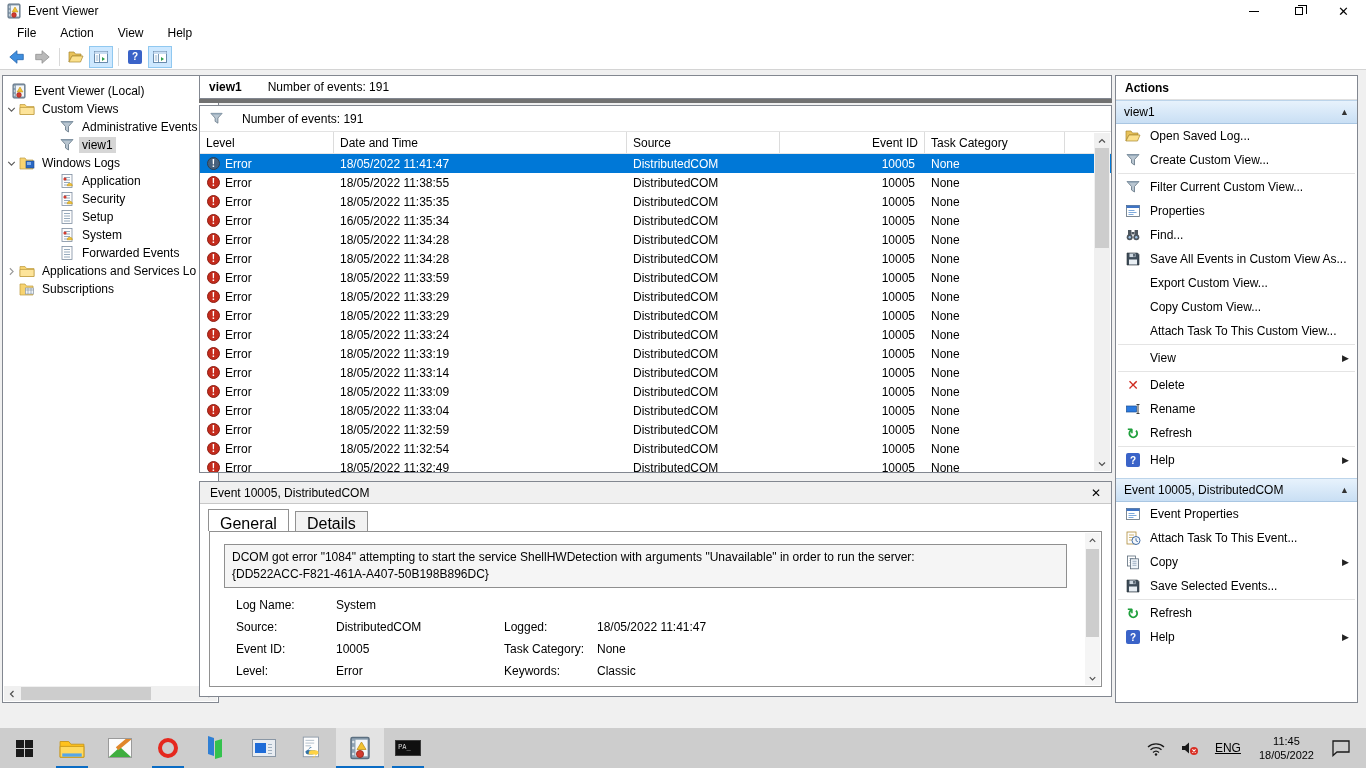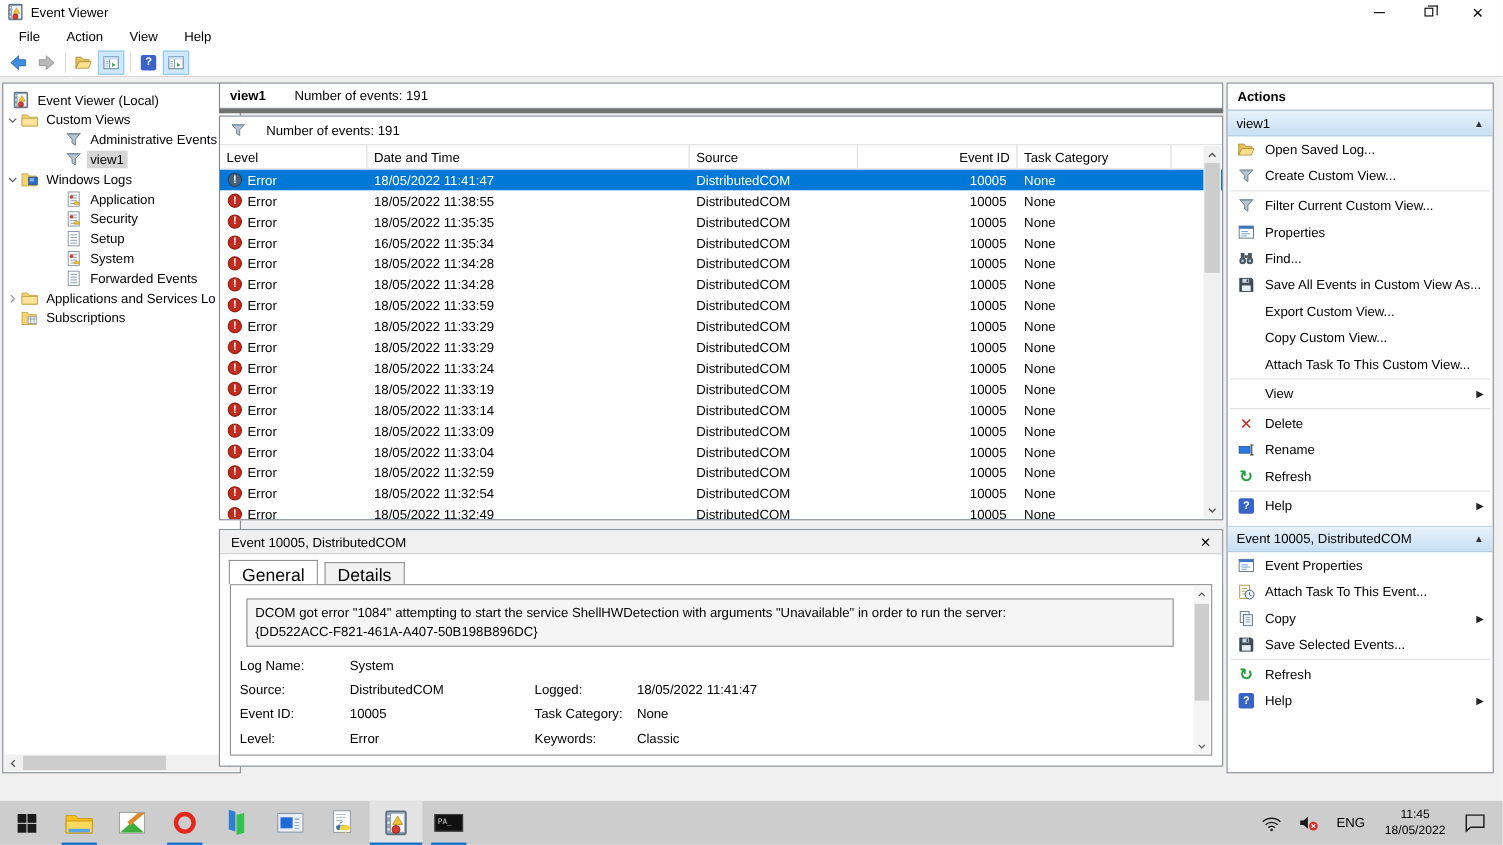--- a/index.html
+++ b/index.html
@@ -74,21 +74,21 @@
 
   
   .detail-pane { margin-top:8px; height:216px; background:#fff; border:1px solid #828790; display:flex; flex-direction:column; }
   .detail-head { height:22px; background:#f0f0f0; display:flex; align-items:center; padding:0 10px; border-bottom:1px solid #c8c8c8; }
   .detail-head .x { margin-left:auto; font-size:12px; }
   .tabs { display:flex; padding:5px 8px 0 8px; background:#fff; height:27px; }
   .tab { padding:3px 11px; border:1px solid #919191; background:#f2f2f2; border-bottom:none; margin-right:6px; position:relative; top:2px; font-size:16px; }
   .tab.active { background:#fff; top:0; padding-top:5px; z-index:2; }
   .tabpage { margin:0 9px 9px 9px; border:1px solid #919191; flex:1; position:relative; background:#fff; overflow:hidden; }
   .msg-box { margin:12px 34px 10px 14px; border:1px solid #8f8f8f; background:#f5f5f5; padding:4px 7px; line-height:17px; }
-  .fields { margin-left:8px; margin-top:10px; display:grid; grid-template-columns:100px 168px 93px auto; row-gap:8px; }
+  .fields { margin-left:26px; margin-top:10px; display:grid; grid-template-columns:100px 168px 93px auto; row-gap:8px; }
   .dvscroll { position:absolute; right:1px; top:1px; bottom:1px; width:15px; background:#f5f5f5; display:flex; flex-direction:column; align-items:center; }
   .dvscroll .thumb { width:13px; height:88px; background:#cdcdcd; margin-top:2px; }
   .dvscroll .arr { height:14px; display:flex; align-items:center; justify-content:center; flex:none; }
   .dvscroll .spacer { flex:1; }
 
   
   .actions-panel { left:1115px; width:243px; height:628px; overflow:hidden; }
   .actions-title { height:24px; display:flex; align-items:center; padding-left:9px; font-weight:bold; border-bottom:1px solid #e0e0e0; }
   .group-head { height:24px; display:flex; align-items:center; padding:0 8px;
     background:linear-gradient(#e7f2fc,#c9dff4); border-top:1px solid #bcd4ea; border-bottom:1px solid #a9c6e2; }
@@ -105,21 +105,21 @@
   
   .taskbar { position:absolute; left:0; top:728px; width:1366px; height:40px; background:#cdcdcd; display:flex; align-items:stretch; }
   .tb-item { width:48px; display:flex; align-items:center; justify-content:center; position:relative; }
   .tb-item.running:after { content:""; position:absolute; bottom:0; left:8px; right:8px; height:2px; background:#0a6cc4; }
   .tb-item.active { background:#e3e3e3; }
   .tb-item.active:after { left:0; right:0; }
   .start-grid { width:17px; height:17px; display:grid; grid-template-columns:8px 8px; grid-template-rows:8px 8px; gap:1px; }
   .start-grid div { background:#1a1a1a; }
   .tray { margin-left:auto; display:flex; align-items:center; padding-right:8px; }
   .tray-ic { margin:0 7px; display:flex; align-items:center; }
-  .tray-lang { margin:0 8px; font-size:12px; }
+  .tray-lang { margin:0 8px; font-size:12px;text-decoration:underline; }
   .tray-clock { text-align:center; font-size:11px; line-height:14px; margin:0 10px; }
   .opera-ring { width:20px; height:20px; border:4px solid #e5281e; border-radius:50%; }
   .term-ic { width:26px; height:16px; background:#101010; border:1px solid #3c3c3c; color:#d8d8d8; font-size:7px; padding:2px 2px; font-family:"DejaVu Sans Mono",monospace; }
   .imged-ic { width:24px; height:20px; background:#fcfcfc; border:1px solid #9a9a9a; position:relative; overflow:hidden; }
   .imged-ic .hill { position:absolute; bottom:0; left:0; width:0; height:0; border-left:11px solid transparent; border-right:11px solid transparent; border-bottom:10px solid #3fae3f; }
   .imged-ic .pencil { position:absolute; right:-2px; top:2px; width:18px; height:4px; background:#e0862a; transform:rotate(-40deg); }
   .bluewin-ic { width:24px; height:18px; background:#e9edf2; border:1px solid #8a97a5; display:flex; }
   .bluewin-ic .b { width:11px; height:10px; background:#1e6bd7; margin:3px 2px 0 2px; }
   .bluewin-ic .l { flex:1; margin:4px 3px 0 0; background:repeating-linear-gradient(#9fb0c0 0 1px,transparent 1px 3px); }
   .greenapp-ic { position:relative; width:20px; height:22px; }

